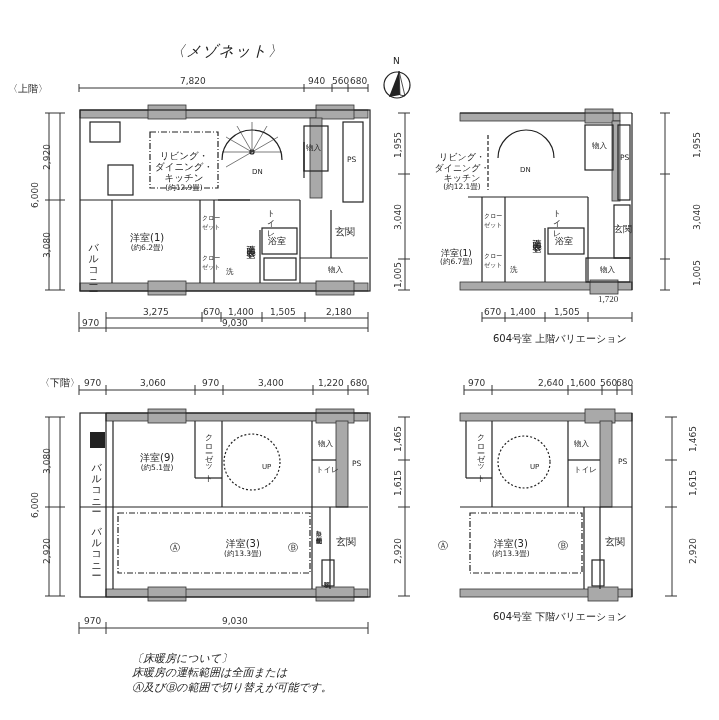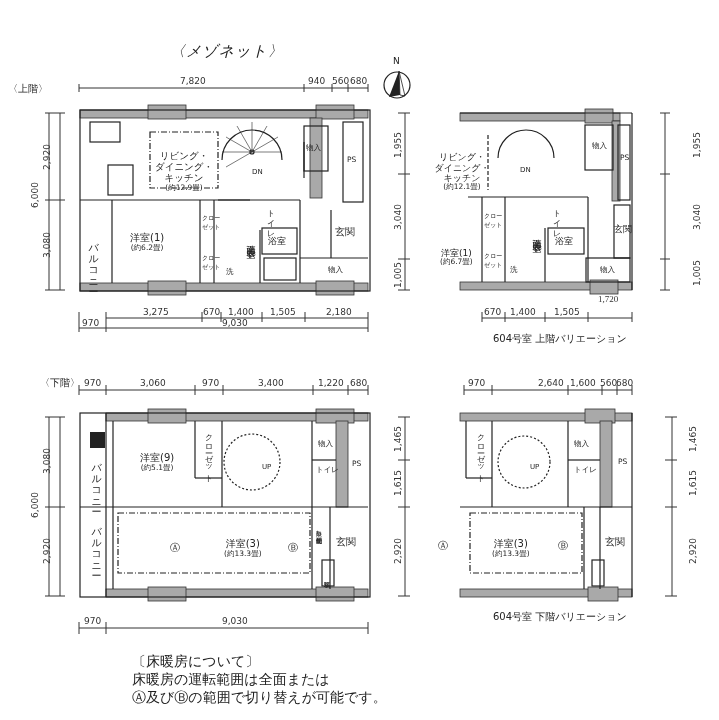--- a/index.html
+++ b/index.html
@@ -7,21 +7,21 @@
          font-family:"DejaVu Sans", sans-serif; color:#222; }
   .abs { position:absolute; }
   .title { font-size:15px; letter-spacing:1px;font-style:italic; }
   .floor-label { font-size:10px; }
   .dim { font-size:9px; color:#333; white-space:nowrap; }
   .dimv { font-size:9px; color:#333; white-space:nowrap; transform:rotate(-90deg); transform-origin:center; }
   .room { font-size:10px; text-align:center; line-height:1.15; white-space:nowrap; }
   .sub { font-size:7.5px; }
   .small { font-size:7px; }
   .caption { font-size:10px;text-align:right; }
-  .note { font-size:14px; line-height:1.3; }
+  .note { font-size:11px; line-height:1.3;font-style:italic; }
   svg { position:absolute; left:0; top:0; }
   .vtext { writing-mode:vertical-rl; font-size:10px; letter-spacing:1px; }
   .vsmall { writing-mode:vertical-rl; font-size:6px; }
 </style>
 </head>
 <body>
 
 <div class="abs title" style="left:170px;top:42px;">〈メゾネット〉</div>
 
 <div class="abs" style="left:383px;top:58px;width:30px;height:44px;">

